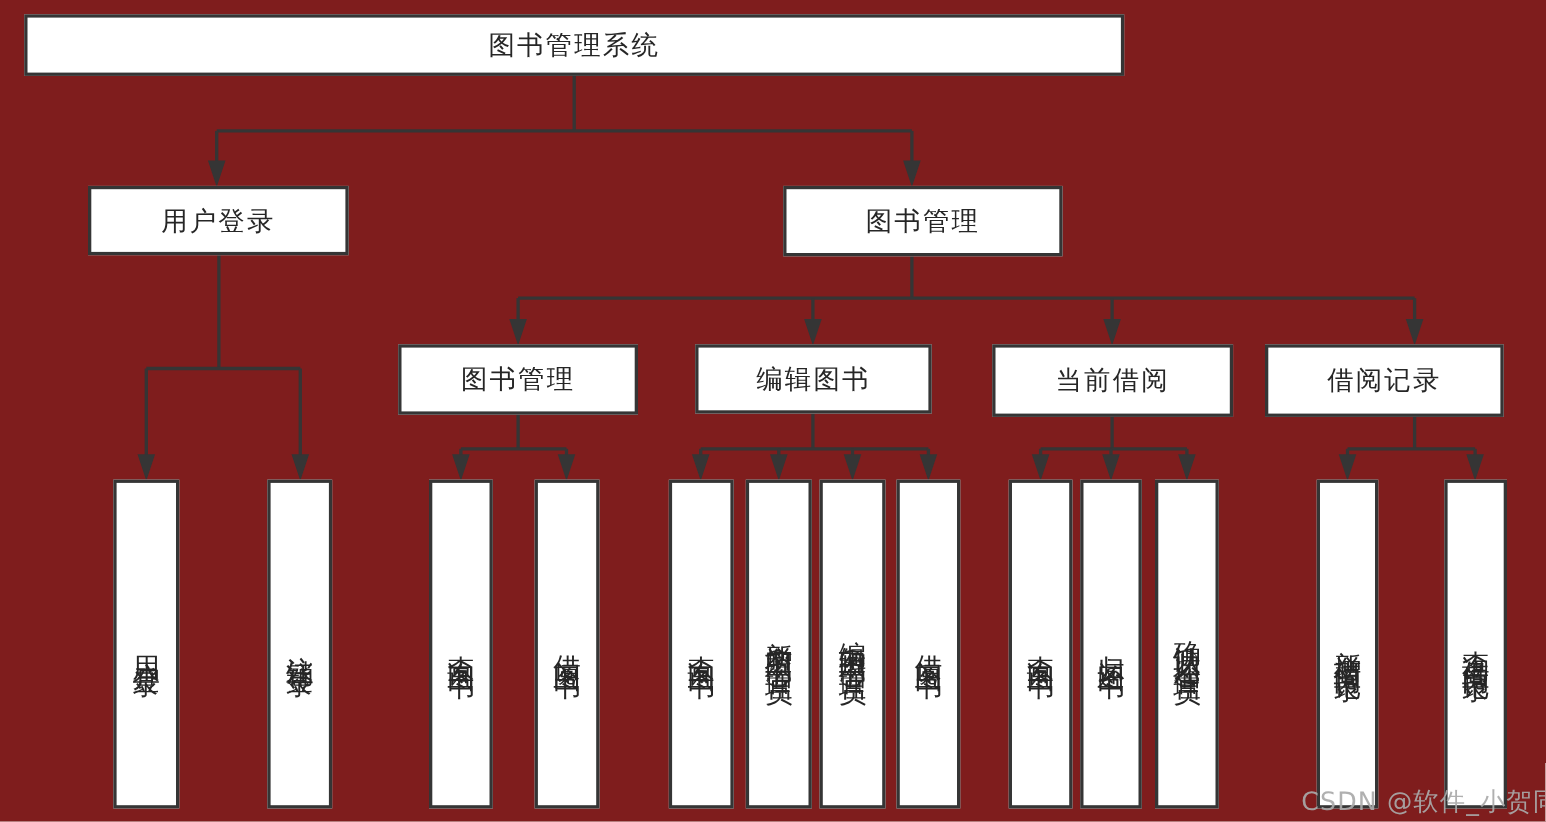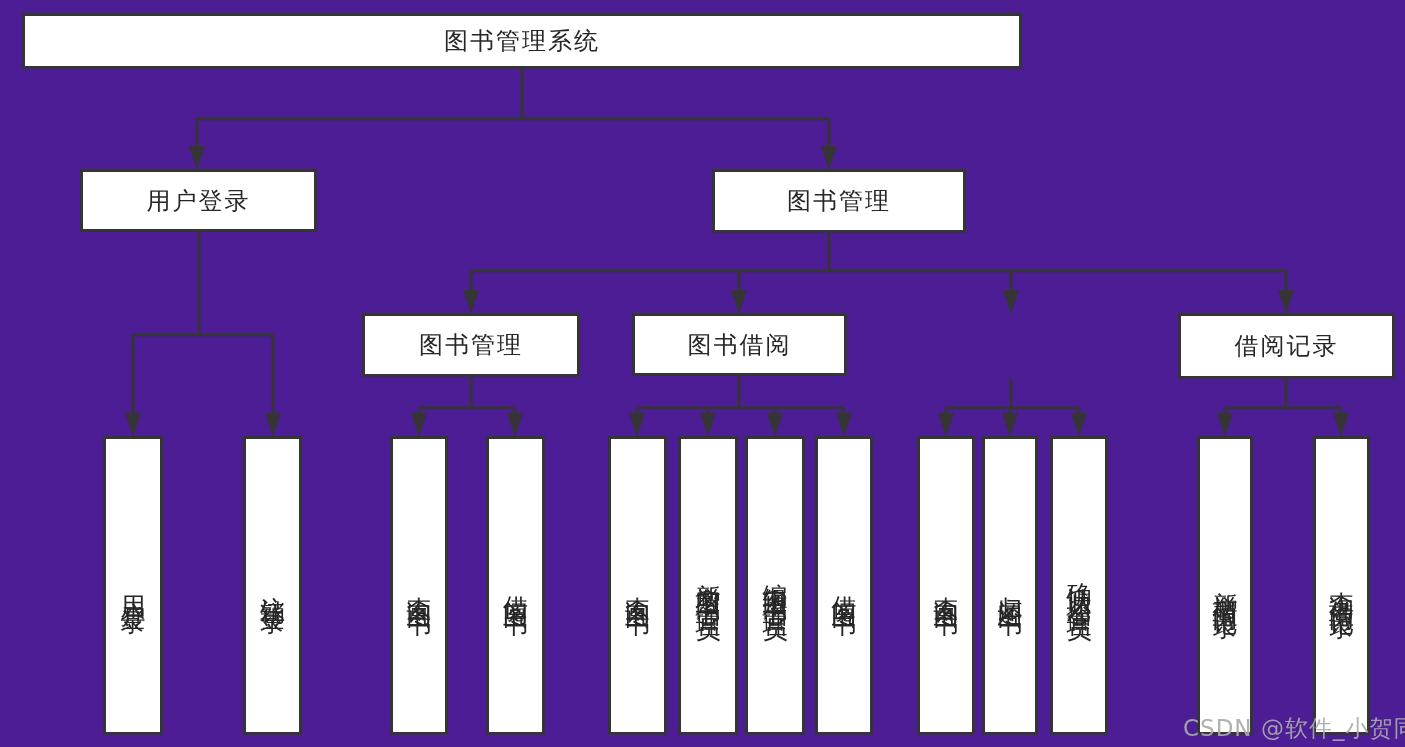--- a/index.html
+++ b/index.html
@@ -1,19 +1,19 @@
 <!DOCTYPE html>
 <html><head>
 <meta charset="utf-8">
 <style>
   html,body { margin:0; padding:0; background:#fff; }
   .stage {
     position:relative;
     width:1405px; height:747px;
-    background:#4c1d95;
+    background:#7f1d1d;
     font-family:"DejaVu Sans","Liberation Sans",sans-serif;
     overflow:hidden;
   }
   .connectors {
     position:absolute; left:0; top:0; width:1405px; height:747px;
     z-index:0;
   }
   .node {
     position:absolute;
     box-sizing:border-box;
@@ -34,21 +34,21 @@
     line-height:1;
     white-space:nowrap;
   }
   
   .n-root            { left:22px;   top:13px;  width:1000px; height:56px; }
   .n-user-login      { left:80px;   top:169px; width:237px;  height:63px; }
   .n-book-mgmt       { left:712px;  top:169px; width:254px;  height:64px; }
   .n-new-book        { left:362px;  top:313px; width:218px;  height:64px; }
   .n-book-borrow     { left:632px;  top:313px; width:215px;  height:63px; }
   .n-current-borrow  { left:902px;  top:313px; width:219px;  height:66px; }
-  .n-borrow-records  { left:1178px; top:313px; width:217px;  height:66px; }
+  .n-borrow-records  { left:1150px; top:313px; width:217px;  height:66px; }
   .leaf { top:436px; height:299px; }
   .l-user-login { left:103px;  width:60px; }
   .l-logout     { left:243px;  width:59px; }
   .l-nb-query   { left:390px;  width:58px; }
   .l-nb-borrow  { left:486px;  width:59px; }
   .l-bb-query   { left:608px;  width:59px; }
   .l-bb-add     { left:678px;  width:60px; }
   .l-bb-edit    { left:745px;  width:60px; }
   .l-bb-borrow  { left:815px;  width:58px; }
   .l-cb-query   { left:917px;  width:58px; }
@@ -146,21 +146,24 @@
     <span>用户登录</span>
   </div>
   <div class="node hbox n-book-mgmt">
     <span>图书管理</span>
   </div>
 
   <div class="node hbox n-new-book">
     <span>图书管理</span>
   </div>
   <div class="node hbox n-book-borrow">
-    <span>图书借阅</span>
+    <span>编辑图书</span>
+  </div>
+  <div class="node hbox n-current-borrow">
+    <span>当前借阅</span>
   </div>
   <div class="node hbox n-borrow-records">
     <span>借阅记录</span>
   </div>
 
   <div class="node vbox leaf l-user-login">
     <span class="v-text">用户登录</span>
   </div>
   <div class="node vbox leaf l-logout">
     <span class="v-text">注销登录</span>

